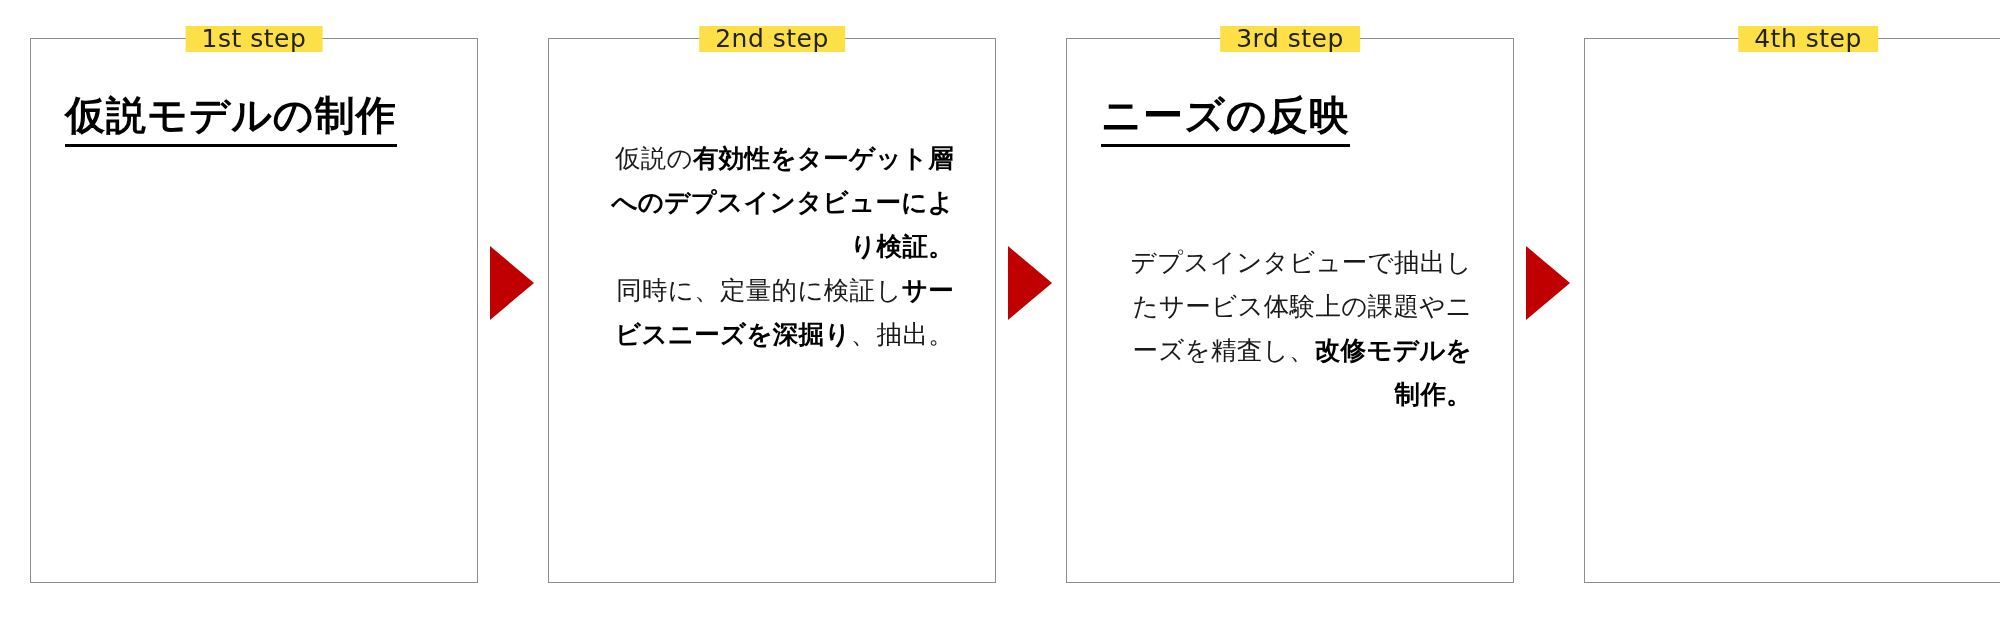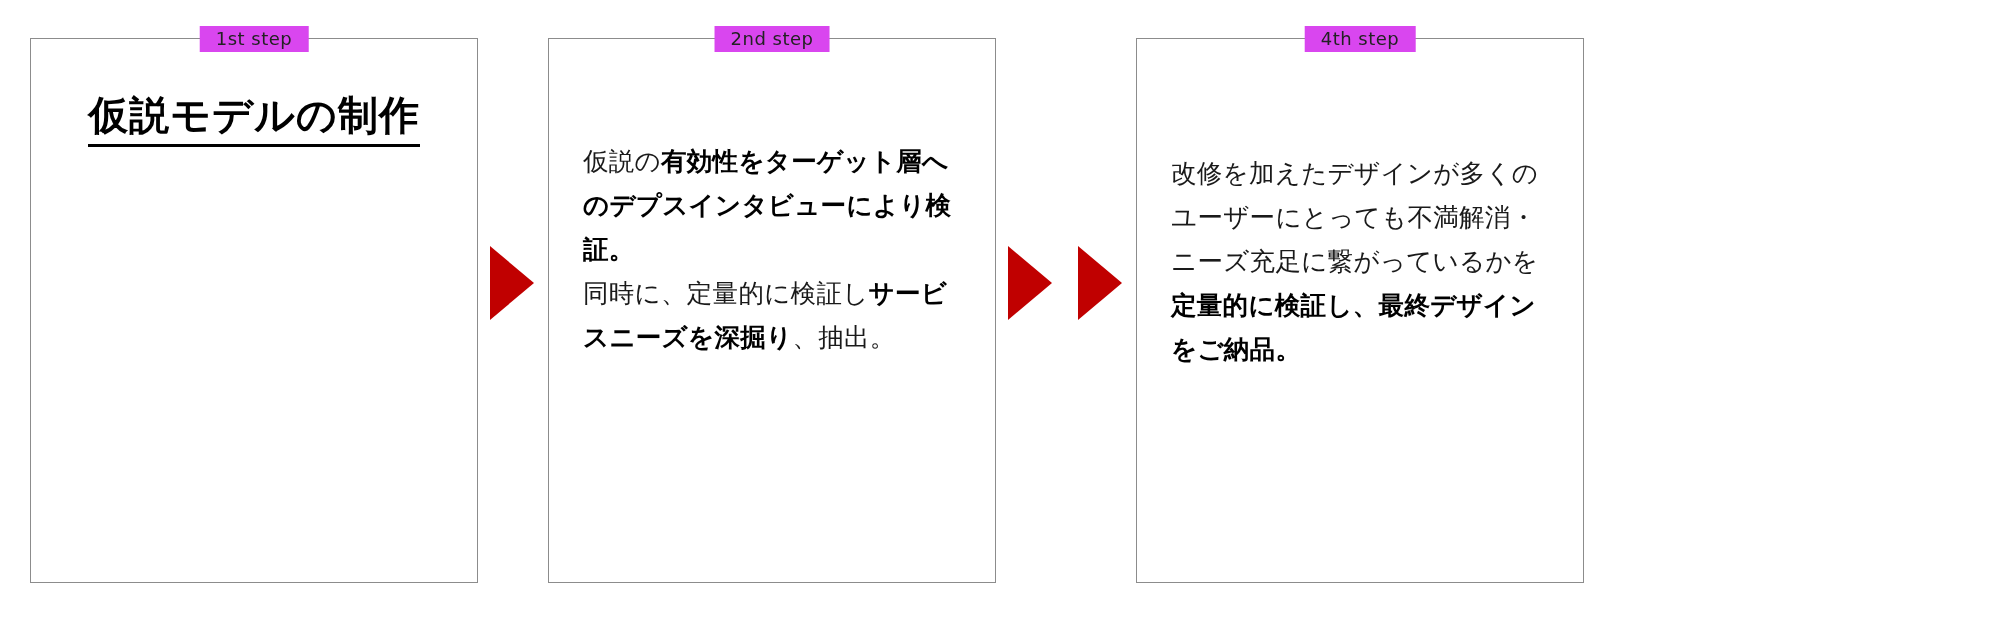--- a/index.html
+++ b/index.html
@@ -34,58 +34,58 @@
     background: #ffffff;
     flex: 0 0 auto;
   }
 
   
   .step-legend {
     position: absolute;
     top: -13px;
     left: 50%;
     transform: translateX(-50%);
-    background: #d946ef;
+    background: #fde047;
     padding: 0 16px;
-    font-size: 18px;
+    font-size: 25px;
     line-height: 26px;
     letter-spacing: 0.5px;
     color: #222222;
     white-space: nowrap;
     font-family: "DejaVu Sans", "Liberation Sans", sans-serif;
   }
 
   .step-body {
     padding: 52px 34px 0 34px;
   }
 
   .step-title {
     font-size: 40px;
     line-height: 48px;
     font-weight: 700;
     color: #000000;
     letter-spacing: 1px;
-    text-align: center;
     margin: 0;
     white-space: nowrap;
   }
   .step-title span {
     border-bottom: 3px solid #000000;
     padding-bottom: 5px;
     display: inline-block;
   }
 
   .step-text {
-    margin: 0;
+    margin: 7px;
     padding-top: 0;
     font-size: 25.5px;
     line-height: 44px;
     color: #1a1a1a;
     letter-spacing: 0.3px;
-    text-align: left;
+    text-align: right;
+    font-family: Liberation Mono, monospace;
   }
   .step-text b {
     font-weight: 700;
     color: #000000;
   }
 
   
   .t-1 .step-text { margin-top: 75px; }
   .t-2 .step-text { margin-top: 48px; }
   .t-3 .step-text { margin-top: 96px; }
@@ -129,25 +129,31 @@
     <div class="step-legend">2nd step</div>
     <div class="step-body">
       <p class="step-text"><span>仮説の</span><b>有効性をターゲット層へのデプスインタビューにより検証。</b><br><span>同時に、定量的に検証し</span><b>サービスニーズを深掘り</b><span>、抽出。</span></p>
     </div>
   </div>
 
   <div class="arrow">
     <i></i>
   </div>
 
+  <div class="step t-3">
+    <div class="step-legend">3rd step</div>
+    <div class="step-body">
+      <h2 class="step-title"><span>ニーズの反映</span></h2>
+      <p class="step-text"><span>デプスインタビューで抽出したサービス体験上の課題やニーズを精査し、</span><b>改修モデルを制作。</b></p>
+    </div>
+  </div>
 
   <div class="arrow">
     <i></i>
   </div>
 
   <div class="step t-4">
     <div class="step-legend">4th step</div>
     <div class="step-body">
-      <p class="step-text"><span>改修を加えたデザインが多くのユーザーにとっても不満解消・ニーズ充足に繋がっているかを</span><b>定量的に検証し、最終デザインをご納品。</b></p>
     </div>
   </div>
 
 </div>
 
 </body></html>

